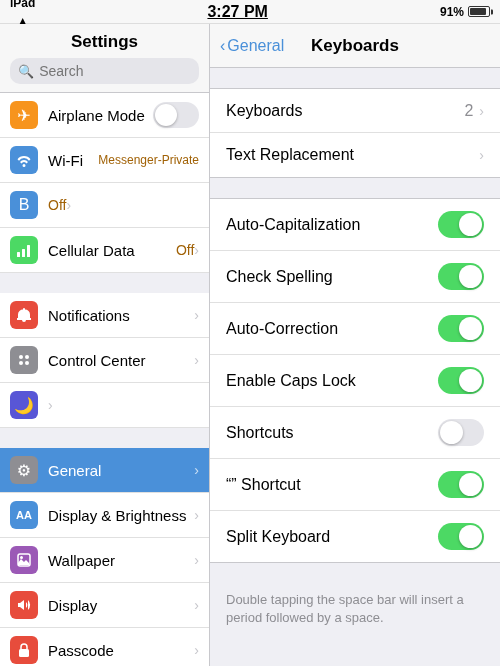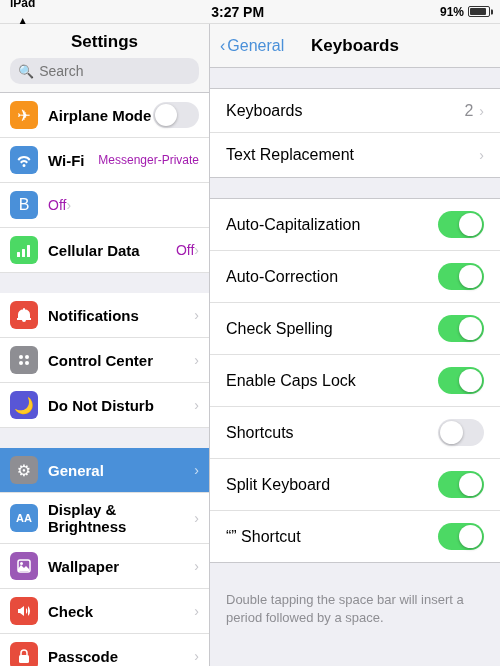--- a/index.html
+++ b/index.html
@@ -46,22 +46,22 @@
       cursor: pointer;
       min-height: 44px;
     }
     .sidebar-item.active { background: #4a90d9; }
     .sidebar-item.active .item-label { color: #fff; }
     .sidebar-item .item-icon {
       width: 28px; height: 28px; border-radius: 6px;
       display: flex; align-items: center; justify-content: center;
       margin-right: 10px; flex-shrink: 0; font-size: 16px; color: #fff;
     }
-    .sidebar-item .item-label { font-size: 15px; color: #000; flex: 1; font-weight: bold; }
-    .sidebar-item .item-value { font-size: 14px; color: #a21caf; }
+    .sidebar-item .item-label { font-size: 15px; color: #000; flex: 1; }
+    .sidebar-item .item-value { font-size: 14px; color: #a16207; }
     .toggle-switch {
       width: 46px; height: 26px; border-radius: 13px; background: #e5e5ea;
       position: relative; display: inline-block;
     }
     .toggle-knob {
       width: 22px; height: 22px; background: #fff; border-radius: 50%;
       position: absolute; top: 2px; left: 2px;
       box-shadow: 0 1px 3px rgba(0,0,0,0.3);
       transition: left 0.2s;
     }
@@ -116,21 +116,21 @@
     .footnote { padding: 8px 16px 16px; font-size: 13px; color: #8e8e93; line-height: 1.4; }
   </style>
 </head>
 <body>
 
 <div class="status-bar">
   <div class="status-left">
     <span>iPad</span>
     <span>▲</span>
   </div>
-  <div style="font-size:14px;font-weight:600;">3:27 PM</div>
+  <div style="font-size:16px;font-weight:600;text-decoration:underline;">3:27 PM</div>
   <div class="status-right">
     <span>91%</span>
     <div class="battery-icon">
         <div class="battery-fill"></div>
       </div>
   </div>
 </div>
 
 <div class="app-container">
 
@@ -199,21 +199,20 @@
                 <circle cx="10" cy="4" r="2"></circle>
               <circle cx="4" cy="10" r="2"></circle>
                 <circle cx="10" cy="10" r="2"></circle>
             </svg>
           </div>
           <span class="item-label">Control Center</span>
           <span class="chevron">›</span>
         </div>
         <div class="sidebar-item">
           <div class="item-icon" style="background:#5856d6;">🌙</div>
-          <span class="item-label">Do Not Disturb</span>
           <span class="chevron">›</span>
         </div>
       </div>
 
       <div class="sidebar-section-gap"></div>
 
       <div class="sidebar-section">
         <div class="sidebar-item active">
           <div class="item-icon" style="background:#8e8e93;">⚙</div>
           <span class="item-label">General</span>
@@ -234,21 +233,21 @@
           </div>
           <span class="item-label">Wallpaper</span>
           <span class="chevron">›</span>
         </div>
         <div class="sidebar-item">
           <div class="item-icon" style="background:#e74c3c;">
             <svg width="14" height="14" viewBox="0 0 14 14" fill="white">
               <path d="M7 2L3 5H1v4h2l4 3V2zm2 2a4 4 0 010 6m2-8a7 7 0 010 10"></path>
             </svg>
           </div>
-          <span class="item-label">Check</span>
+          <span class="item-label">Display</span>
           <span class="chevron">›</span>
         </div>
         <div class="sidebar-item">
           <div class="item-icon" style="background:#e74c3c;">
             <svg width="12" height="16" viewBox="0 0 12 16" fill="white">
               <rect x="1" y="7" width="10" height="8" rx="1.5"></rect>
               <path d="M3 7V5a3 3 0 016 0v2" fill="none" stroke="white" stroke-width="1.5"></path>
               <circle cx="6" cy="11" r="1.5"></circle>
             </svg>
           </div>
@@ -285,51 +284,51 @@
       </div>
 
       <div class="settings-group">
         <div class="settings-row">
           <span class="row-label">Auto-Capitalization</span>
           <div class="toggle-sm">
               <div class="knob"></div>
             </div>
         </div>
         <div class="settings-row">
+          <span class="row-label">Check Spelling</span>
+          <div class="toggle-sm">
+              <div class="knob"></div>
+            </div>
+        </div>
+        <div class="settings-row">
           <span class="row-label">Auto-Correction</span>
-          <div class="toggle-sm">
-              <div class="knob"></div>
-            </div>
-        </div>
-        <div class="settings-row">
-          <span class="row-label">Check Spelling</span>
           <div class="toggle-sm">
               <div class="knob"></div>
             </div>
         </div>
         <div class="settings-row">
           <span class="row-label">Enable Caps Lock</span>
           <div class="toggle-sm">
               <div class="knob"></div>
             </div>
         </div>
         <div class="settings-row">
           <span class="row-label">Shortcuts</span>
           <div class="toggle-sm off">
               <div class="knob"></div>
             </div>
         </div>
         <div class="settings-row">
+          <span class="row-label">“” Shortcut</span>
+          <div class="toggle-sm">
+              <div class="knob"></div>
+            </div>
+        </div>
+        <div class="settings-row">
           <span class="row-label">Split Keyboard</span>
-          <div class="toggle-sm">
-              <div class="knob"></div>
-            </div>
-        </div>
-        <div class="settings-row">
-          <span class="row-label">“” Shortcut</span>
           <div class="toggle-sm">
               <div class="knob"></div>
             </div>
         </div>
       </div>
 
       <div class="footnote">Double tapping the space bar will insert a period followed by a space.</div>
 
     </div>
   </div>

